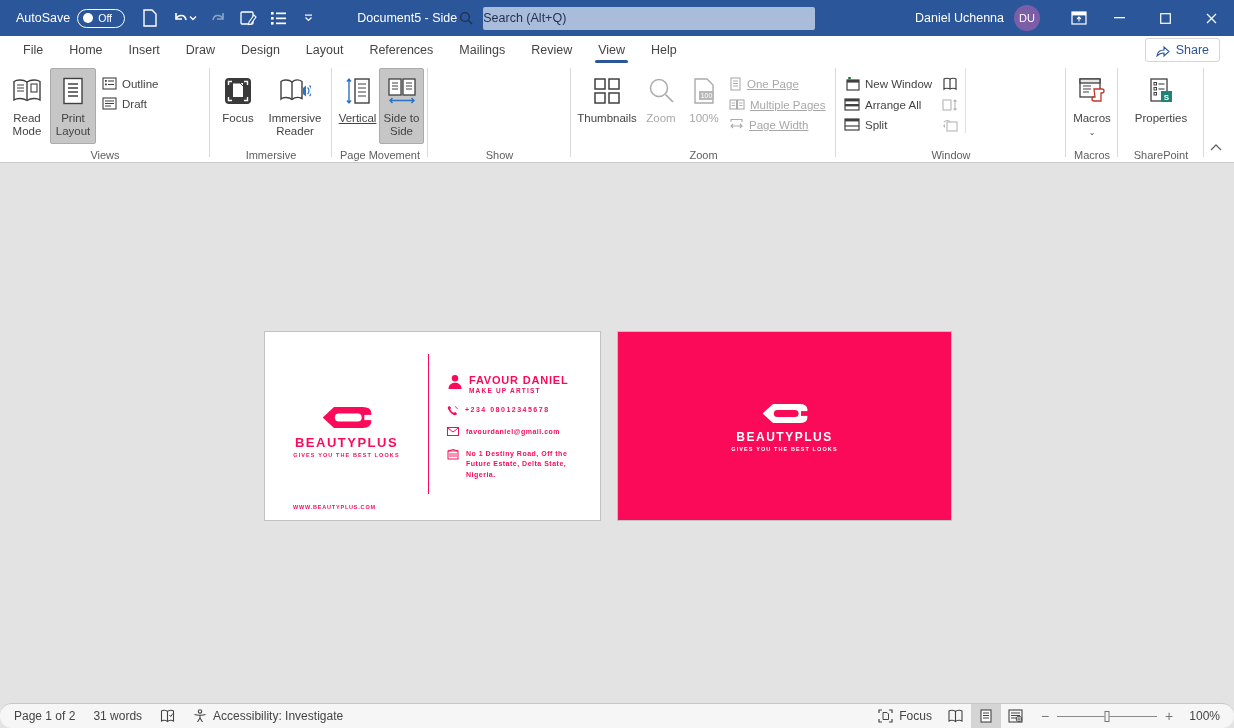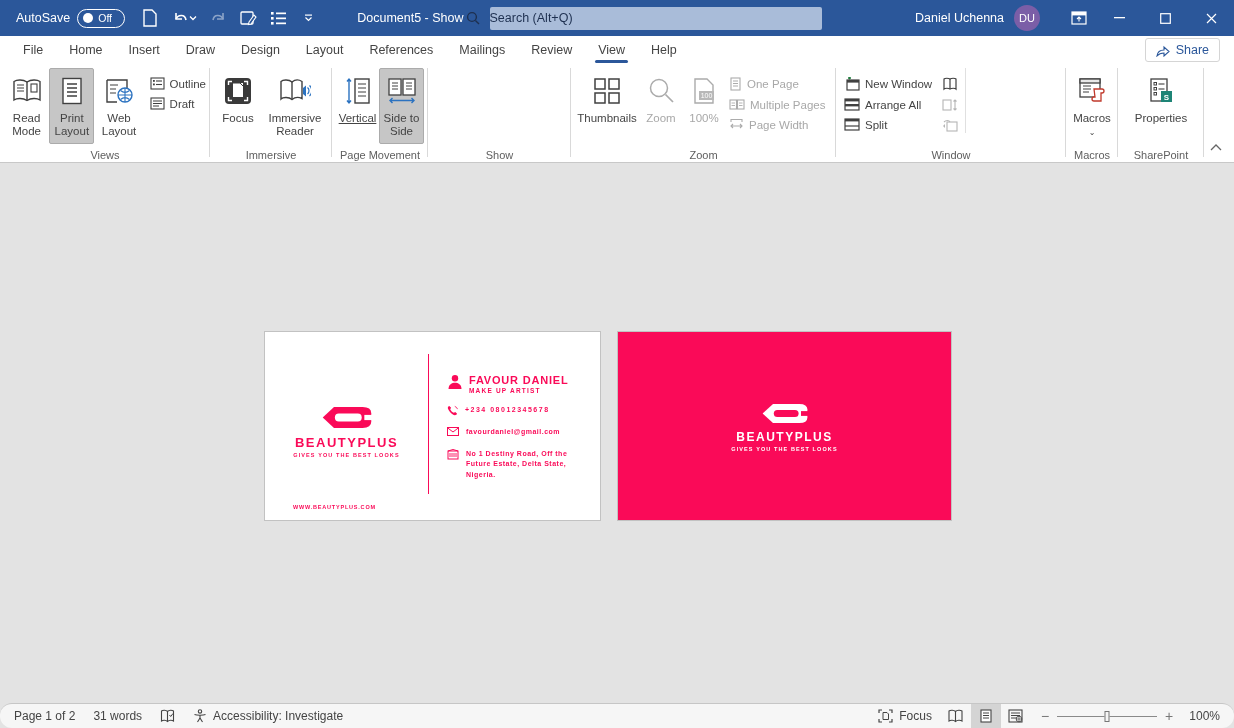--- a/index.html
+++ b/index.html
@@ -40,21 +40,21 @@
   .rgroup { position:relative; display:flex; align-items:flex-start; padding:4px 4px 16px 4px; }
   .rgroup::after { content:""; position:absolute; right:0; top:4px; bottom:5px; width:1px; background:#d9d9d9; }
   .rgroup-label { position:absolute; left:0; right:0; bottom:1px; text-align:center; font-size:11px; color:#5e5e5e; }
   .bigbtn { width:50px; min-height:76px; display:flex; flex-direction:column; align-items:center; padding-top:5px; gap:4px; border:1px solid transparent; border-radius:2px; }
   .bigbtn .ic { height:34px; display:flex; align-items:center; justify-content:center; }
   .bigbtn .bl { font-size:11.5px; line-height:1.15; text-align:center; color:#444; }
   .bigbtn.sel { background:#c6c6c6; border-color:#ababab; }
   .bigbtn.dis .bl { color:#a8a8a8; }
   .smallcol { display:flex; flex-direction:column; justify-content:flex-start; gap:7px; padding-top:9px; }
   .smallrow { display:flex; align-items:center; gap:5px; font-size:11.5px; color:#444; white-space:nowrap; }
-  .smallrow.dis { color:#a8a8a8; }
+  .smallrow.dis { color:#a8a8a8;text-decoration:underline; }
   .chk { width:13px; height:13px; border:1px solid #8a8a8a; background:#fdfdfd; flex:0 0 auto; }
   .chev { font-size:8px; color:#444; line-height:1; }
   .collapse-chev { position:absolute; right:12px; bottom:8px; color:#666; }
 
   
   .docarea { flex:1 1 auto; position:relative; background:#e3e3e3; }
   .card { position:absolute; top:168px; width:337px; height:190px; border:1px solid #c2c2c2; }
   .card-front { left:264px; background:#fff; }
   .card-back { left:617px; width:335px; background:var(--pink); display:flex; align-items:center; justify-content:center; }
   .cf-left { position:absolute; left:0; top:0; width:163px; height:100%; display:flex; flex-direction:column; align-items:center; justify-content:center; padding-top:10px; }
@@ -153,21 +153,21 @@
           </svg>
       </span>
       <span class="qat-btn">
         <svg width="9" height="8" viewBox="0 0 9 8">
             <rect x="1" y="0.5" width="7" height="1.2" fill="#fff"></rect>
             <path d="M1.5 3.5 L4.5 6.5 L7.5 3.5" fill="none" stroke="#fff" stroke-width="1.2"></path>
           </svg>
       </span>
     </div>
 
-    <div class="doc-title">Document5  -  Show</div>
+    <div class="doc-title">Document5  -  Side</div>
 
     <div class="searchbox">
       <svg width="14" height="14" viewBox="0 0 14 14">
           <circle cx="6" cy="6" r="4.4" fill="none" stroke="#1e3050" stroke-width="1.4"></circle>
           <path d="M9.4 9.4 L13 13" stroke="#1e3050" stroke-width="1.4"></path>
         </svg>
       <span>Search (Alt+Q)</span>
     </div>
 
     <div class="tb-right">
@@ -234,31 +234,20 @@
       </div>
       <div class="bigbtn sel" style="width:46px;">
         <span class="ic">
             <svg width="22" height="28" viewBox="0 0 22 28">
               <rect x="2" y="1.5" width="18" height="25" fill="#fff" stroke="#404040" stroke-width="1.4"></rect>
               <path d="M6 7 h10 M6 11 h10 M6 15 h10 M6 19 h10" stroke="#404040" stroke-width="1.3"></path>
             </svg>
           </span>
         <span class="bl">Print Layout</span>
       </div>
-      <div class="bigbtn" style="width:50px;">
-        <span class="ic">
-            <svg width="30" height="28" viewBox="0 0 30 28">
-              <path d="M3 3 h20 v8 M3 3 v22 h10" fill="none" stroke="#404040" stroke-width="1.4"></path>
-              <path d="M6 8 h8 M6 12 h6 M6 16 h6" stroke="#404040" stroke-width="1.1"></path>
-              <circle cx="21" cy="18" r="7" fill="#fff" stroke="#2b72c0" stroke-width="1.4"></circle>
-              <path d="M14 18 h14 M21 11 v14 M16.5 13.5 c3 2.5 6 2.5 9 0 M16.5 22.5 c3 -2.5 6 -2.5 9 0" fill="none" stroke="#2b72c0" stroke-width="1.1"></path>
-            </svg>
-          </span>
-        <span class="bl">Web Layout</span>
-      </div>
       <div class="smallcol" style="padding-left:6px;">
         <div class="smallrow">
           <svg width="15" height="13" viewBox="0 0 15 13">
               <rect x="1" y="1" width="13" height="11" fill="none" stroke="#404040" stroke-width="1.1"></rect>
               <rect x="3" y="3" width="1.8" height="1.8" fill="#404040"></rect>
               <path d="M6 4 h6" stroke="#404040" stroke-width="1.1"></path>
               <rect x="3" y="6.5" width="1.8" height="1.8" fill="#404040"></rect>
               <path d="M6 7.5 h6" stroke="#404040" stroke-width="1.1"></path>
             </svg>
           <span>Outline</span>

